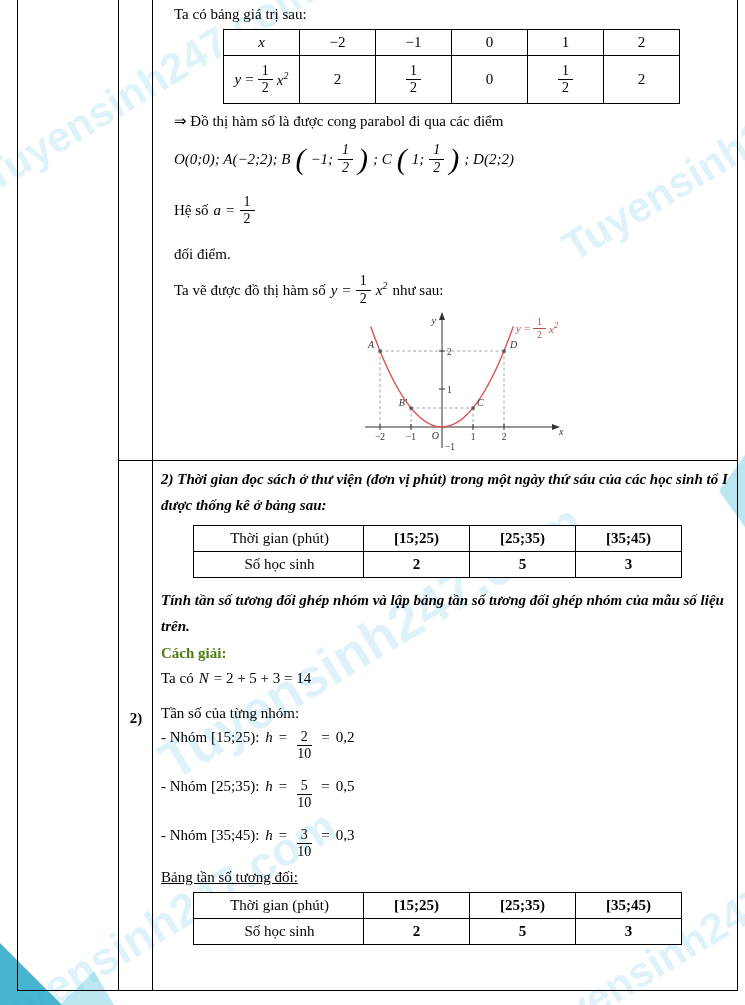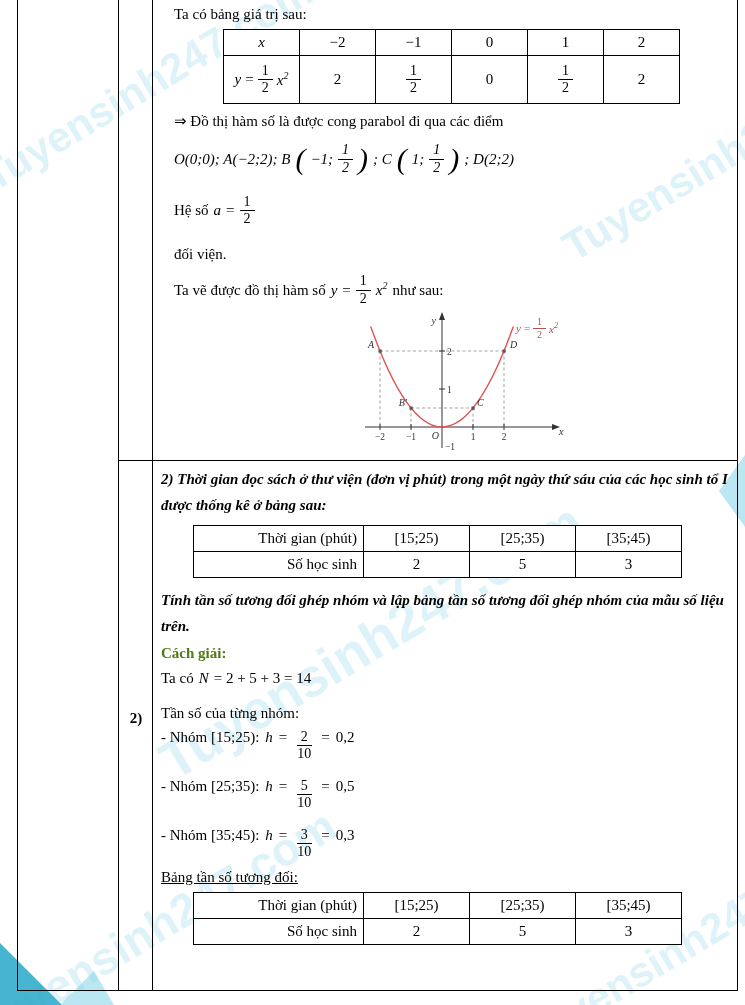--- a/index.html
+++ b/index.html
@@ -30,22 +30,22 @@
   .redb { color:#4d7c0f; font-weight:bold; }
 
   table { border-collapse:collapse; background:#fff; }
   td { border:1px solid #000; font-size:15px; padding:2px 6px; text-align:center; }
 
   .vtab td { width:76px; height:26px; }
   .vtab tr.yrow td { height:48px; }
   .ycell { display:flex; align-items:center; justify-content:center; gap:4px; }
 
   .stab td { height:26px; }
-  .stab td.c0 { width:170px; text-align:right; padding-left:8px; }
-  .stab td.cv { width:106px; }
+  .stab td.c0 { width:170px; text-align:center; padding-left:8px; }
+  .stab td.cv { width:106px;font-weight:bold; }
 
   .group { display:flex; align-items:flex-start; gap:6px; margin-top:7px; height:42px; }
 
   svg text { font-family:"Liberation Serif", serif; }
 </style>
 </head>
 <body>
 
 <div class="page">
 
@@ -137,21 +137,21 @@
 
     <div class="abs mrow" style="left:8px; top:194px; white-space:nowrap;">
       <span>Hệ số</span>
       <span class="mi">a</span>
       <span>=</span>
       <span class="fr">
         <span class="fn">1</span>
         <span class="fd">2</span>
       </span>
     </div>
-    <div class="abs" style="left:8px; top:246px;">đối viện.</div>
+    <div class="abs" style="left:8px; top:246px;">đối điểm.</div>
 
     <div class="abs mrow" style="left:8px; top:270px; height:40px;">
       <span>Ta vẽ được đồ thị hàm số</span>
       <span class="mi">y</span>
       <span>=</span>
       <span class="fr">
         <span class="fn">1</span>
         <span class="fd">2</span>
       </span>
       <span class="mi"><span>x</span><sup class="s2">2</sup></span>

